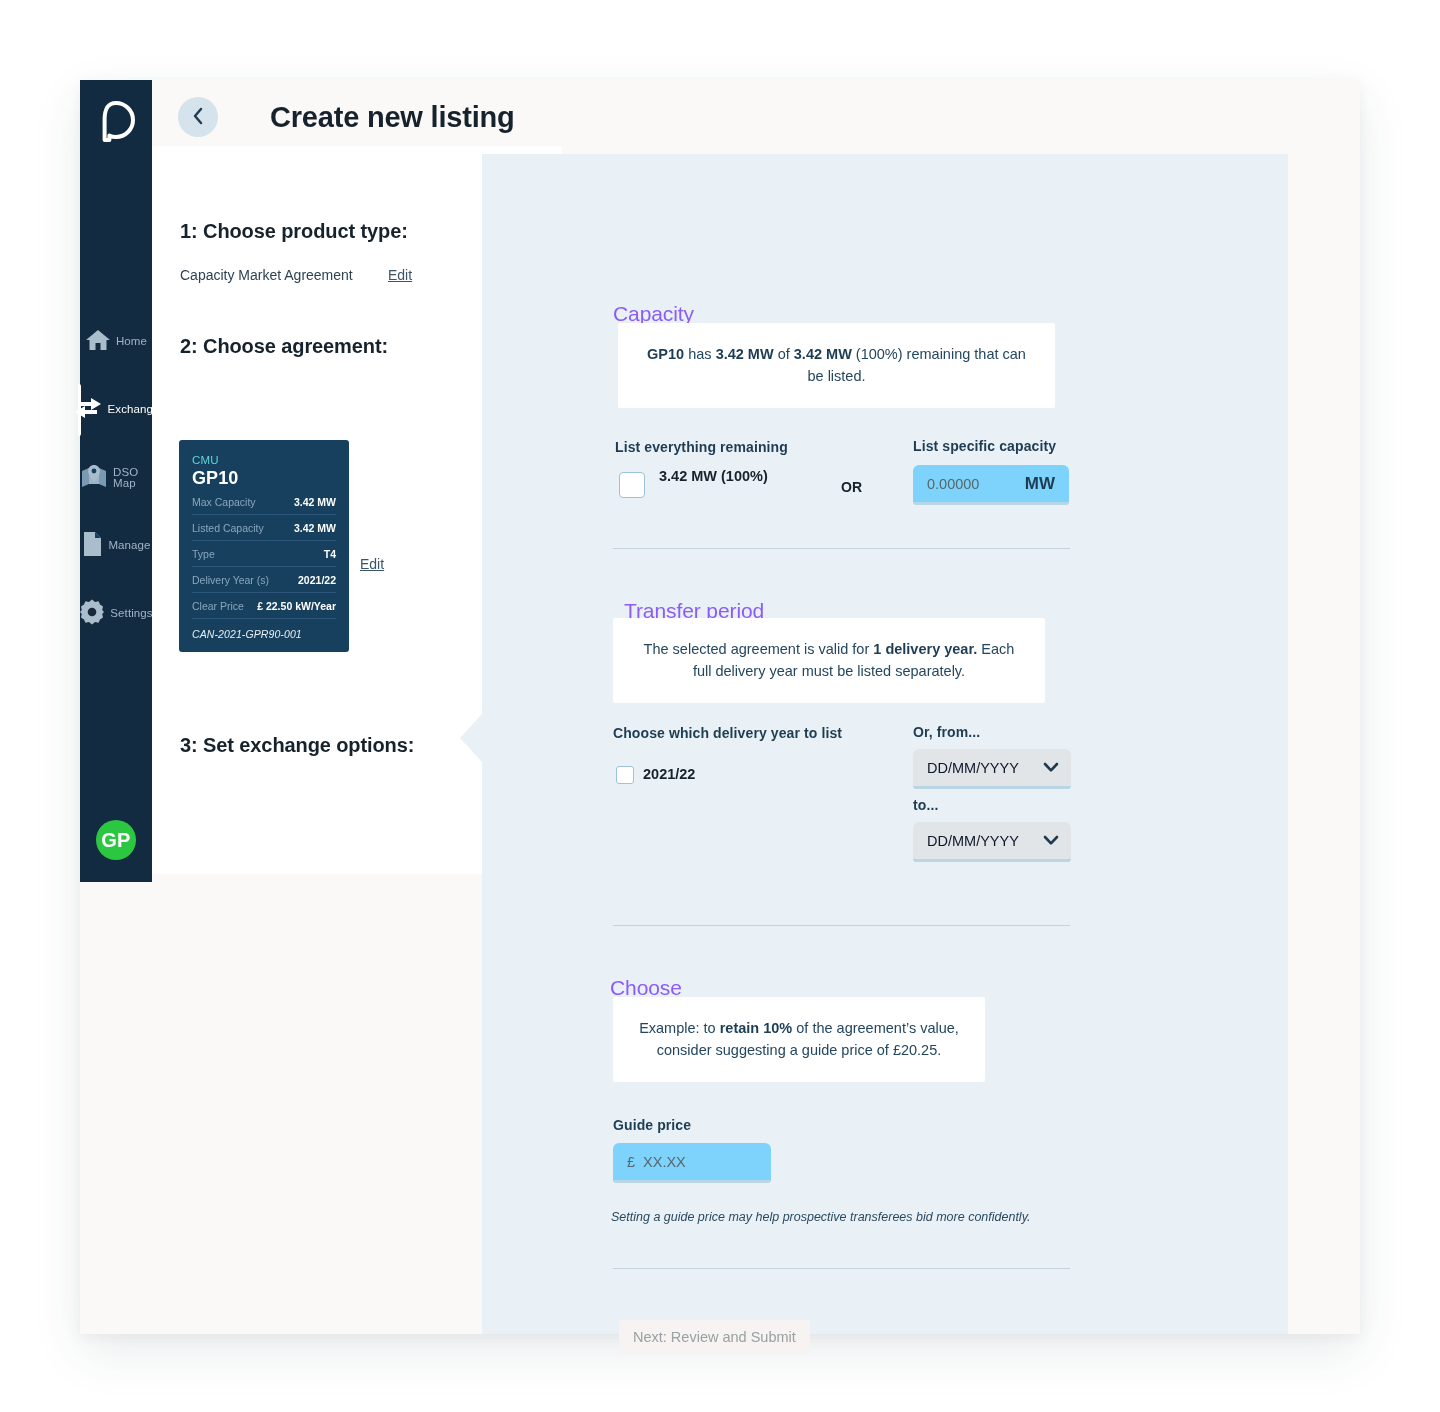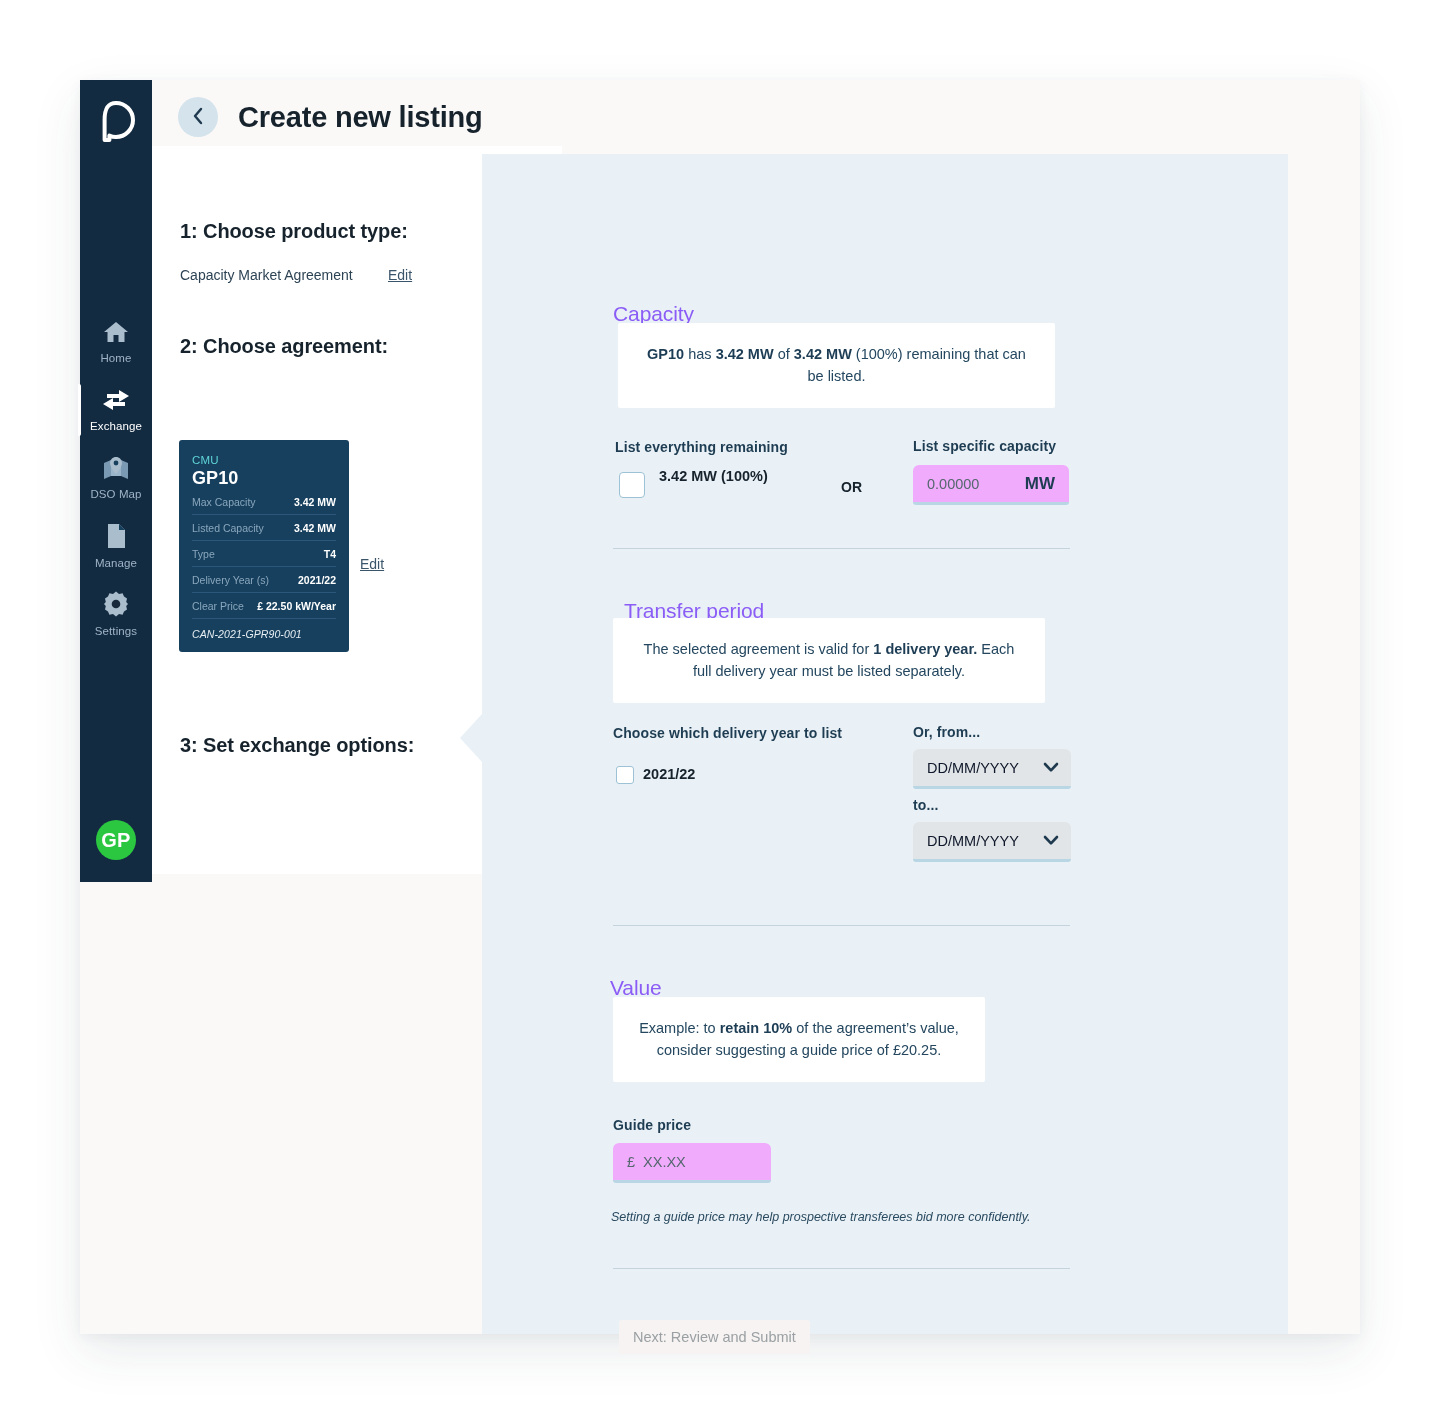--- a/index.html
+++ b/index.html
@@ -44,21 +44,21 @@
   .nav-list {
     position: absolute;
     left: 0; top: 228px;
     width: 72px;
   }
   .nav-item {
     position: relative;
     width: 72px;
     height: 68px;
     display: flex;
-    flex-direction: column;
+    flex-direction: row;
     align-items: center;
     justify-content: center;
     gap: 5px;
     cursor: pointer;
   }
   .nav-item .nav-icon { display: block; }
   .nav-label {
     font-size: 11.5px;
     color: #9fb4c6;
     letter-spacing: .1px;
@@ -90,20 +90,21 @@
 
   
   #header {
     position: absolute;
     left: 72px; top: 0;
     width: 1208px;
     height: 74px;
     background: #fbf9f8;
     display: flex;
     align-items: center;
+    gap: 32px;
   }
   #back-button {
     margin-left: 26px;
     width: 40px; height: 40px;
     border-radius: 50%;
     background: #d4e3ec;
     display: flex; align-items: center; justify-content: center;
     cursor: pointer;
     border: none;
     padding: 0;
@@ -247,21 +248,21 @@
   }
   .divider {
     height: 1px;
     background: #c5d3dc;
     width: 100%;
   }
 
   
   .text-input {
     position: relative;
-    background: #f0abfc;
+    background: #7dd3fc;
     border: none;
     border-bottom: 3px solid #b9d6e4;
     border-radius: 6px 6px 3px 3px;
     height: 40px;
     box-sizing: border-box;
     display: flex;
     align-items: center;
     cursor: text;
   }
   .input-text {
@@ -511,21 +512,21 @@
           <span class="select-text">DD/MM/YYYY</span>
           <span class="chev">
             <svg width="16" height="11" viewBox="0 0 16 11">
               <path d="M2 2 L8 8.4 L14 2" fill="none" stroke="#1f394e" stroke-width="2.6" stroke-linecap="round" stroke-linejoin="round"></path>
             </svg>
           </span>
         </div>
 
         <div class="divider" style="position:absolute; left:0px; top:771px; width:457px;"></div>
 
-        <h3 class="section-title" style="position:absolute; left:-3px; top:801px;">Value</h3>
+        <h3 class="section-title" style="position:absolute; left:-3px; top:801px;">Choose</h3>
 
         <div class="info-card" style="position:absolute; left:0px; top:843px; width:372px;">
           <span>Example: to </span><b>retain 10%</b><span> of the agreement’s value, consider suggesting a guide price of £20.25.</span>
         </div>
 
         <span class="field-label" style="position:absolute; left:0px; top:963px;">Guide price</span>
 
         <div class="text-input" style="position:absolute; left:0px; top:989px; width:158px; padding-left:14px;">
           <span class="input-text" style="margin-right:8px;">£</span>
           <span class="input-text">XX.XX</span>

